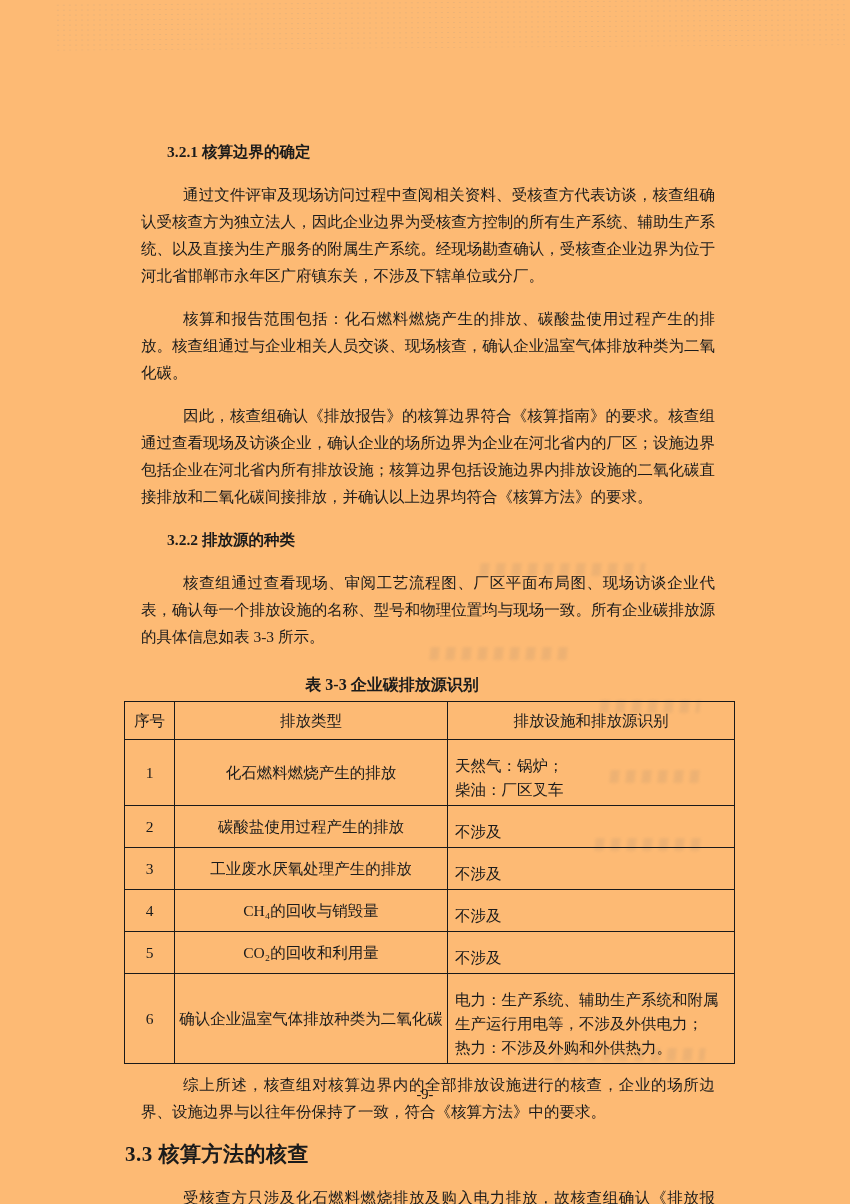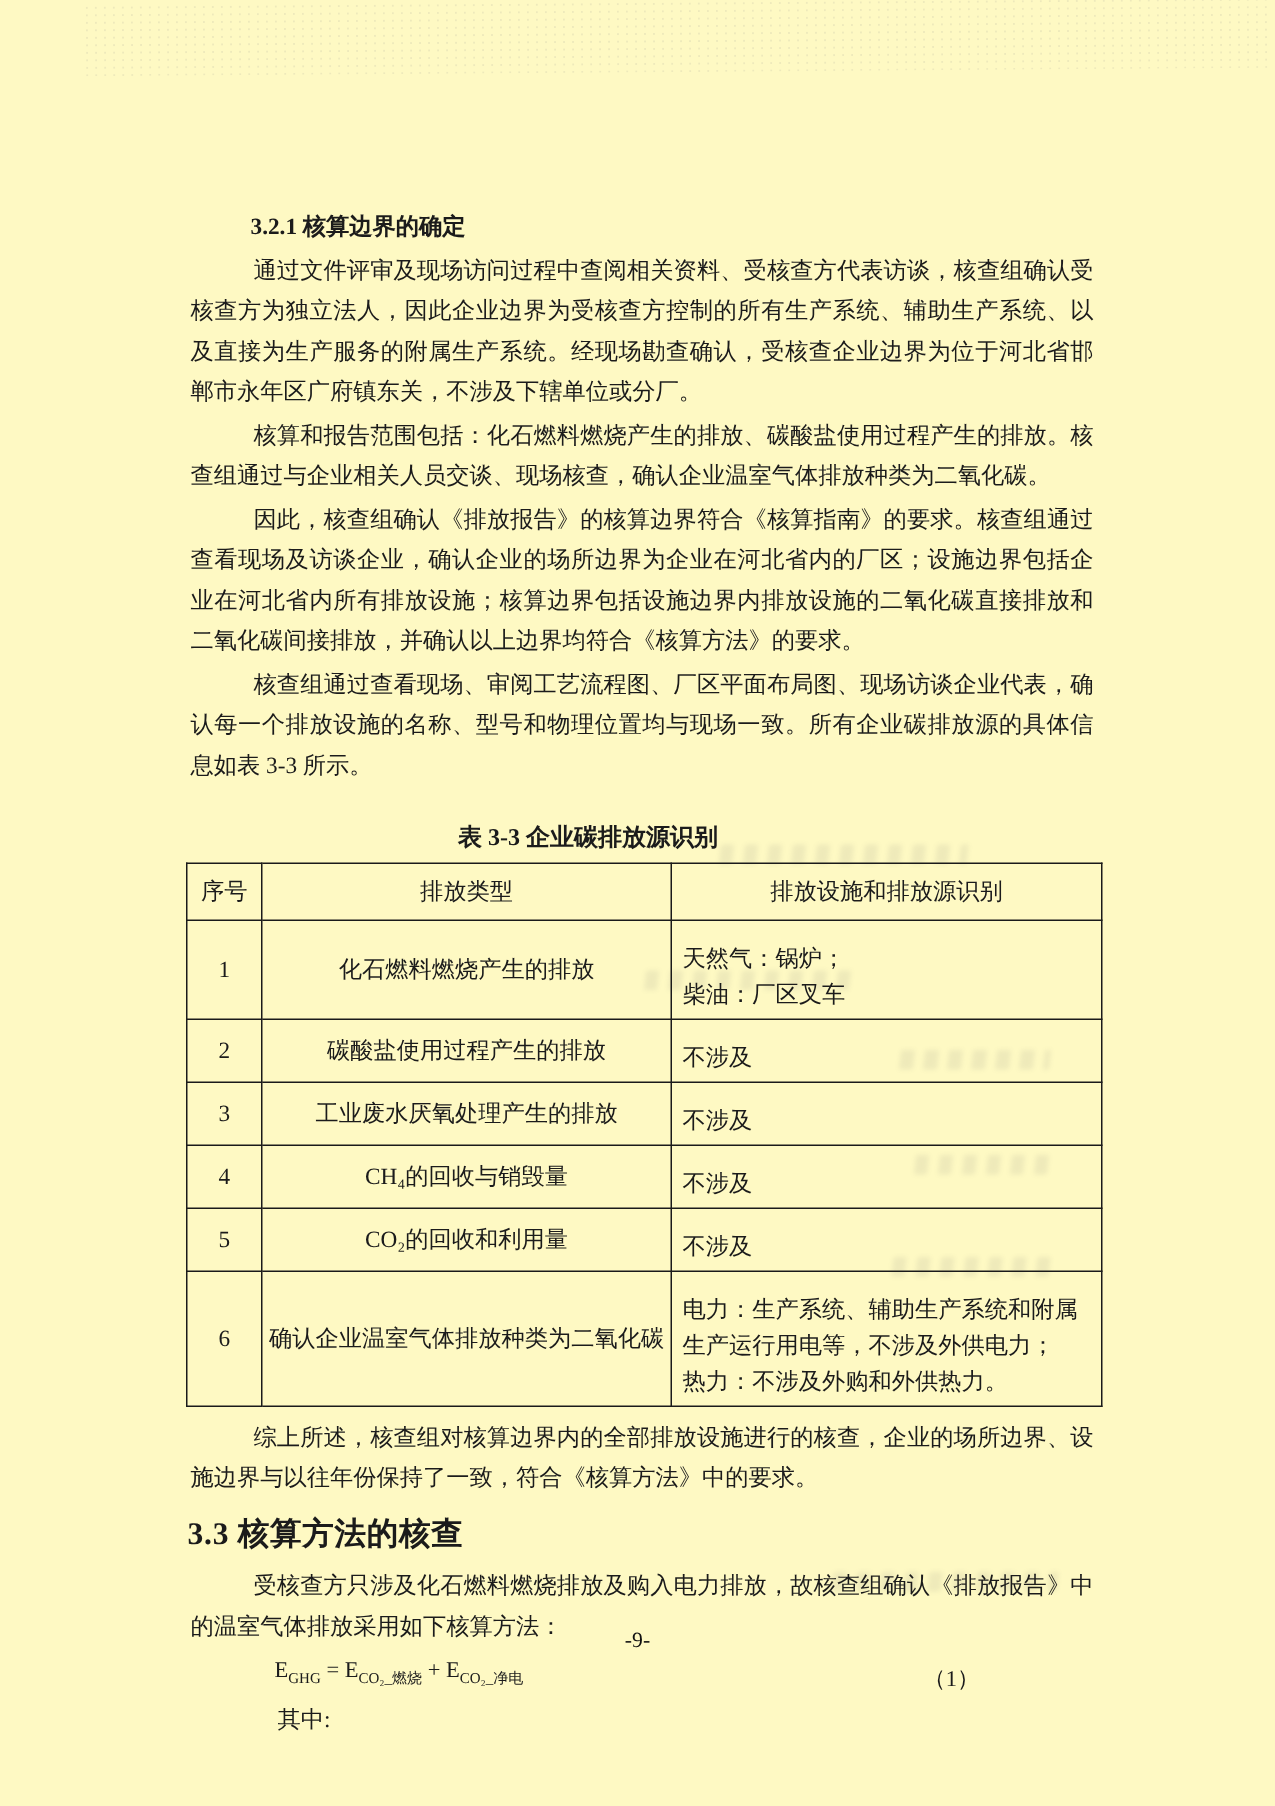--- a/index.html
+++ b/index.html
@@ -5,21 +5,21 @@
   * { box-sizing: border-box; }
   html, body { margin: 0; padding: 0; }
   body {
     width: 850px; height: 1204px;
     background: #ffffff;
     font-family: "Liberation Serif", "DejaVu Serif", serif;
   }
   .page {
     position: relative;
     width: 850px; height: 1204px;
-    background: #fef9c3;
+    background: #fdba74;
     color: #1b1b1b;
     overflow: hidden;
   }
   
   .noise-top {
     position: absolute; left: 55px; top: 0; width: 790px; height: 48px;
     background-image: radial-gradient(#8a8a8a 0.6px, transparent 0.8px);
     background-size: 6px 5px;
     opacity: 0.14;
     transform: rotate(-0.4deg);
@@ -36,21 +36,21 @@
   .content {
     position: absolute; left: 125px; top: 138px; width: 606px;
     font-size: 15.5px; line-height: 27px;
   }
   .h-sub {
     font-weight: 700;
     padding-left: 42px;
     margin: 0;
   }
   .para {
-    margin: 2px;
+    margin: 16px;
     text-align: justify;
     text-indent: 42px;
   }
   .tbl-caption {
     font-weight: 700;
     font-size: 16px;
     text-align: center;
     margin: 21px 72px 3px 0;
   }
   table.src {
@@ -118,20 +118,21 @@
   <div class="bleed" style="left:595px; top:838px; width:105px;"></div>
   <div class="bleed" style="left:555px; top:1048px; width:150px;"></div>
 
   <div class="content">
 
     <div class="h-sub">3.2.1 核算边界的确定</div>
     <p class="para">通过文件评审及现场访问过程中查阅相关资料、受核查方代表访谈，核查组确认受核查方为独立法人，因此企业边界为受核查方控制的所有生产系统、辅助生产系统、以及直接为生产服务的附属生产系统。经现场勘查确认，受核查企业边界为位于河北省邯郸市永年区广府镇东关，不涉及下辖单位或分厂。</p>
     <p class="para">核算和报告范围包括：化石燃料燃烧产生的排放、碳酸盐使用过程产生的排放。核查组通过与企业相关人员交谈、现场核查，确认企业温室气体排放种类为二氧化碳。</p>
     <p class="para">因此，核查组确认《排放报告》的核算边界符合《核算指南》的要求。核查组通过查看现场及访谈企业，确认企业的场所边界为企业在河北省内的厂区；设施边界包括企业在河北省内所有排放设施；核算边界包括设施边界内排放设施的二氧化碳直接排放和二氧化碳间接排放，并确认以上边界均符合《核算方法》的要求。</p>
 
+    <div class="h-sub">3.2.2 排放源的种类</div>
     <p class="para">核查组通过查看现场、审阅工艺流程图、厂区平面布局图、现场访谈企业代表，确认每一个排放设施的名称、型号和物理位置均与现场一致。所有企业碳排放源的具体信息如表 3-3 所示。</p>
 
     <div class="tbl-caption">表 3-3 企业碳排放源识别</div>
 
     <table class="src">
       <colgroup>
         <col style="width:50px">
         <col style="width:273px">
         <col style="width:287px">
       </colgroup>

